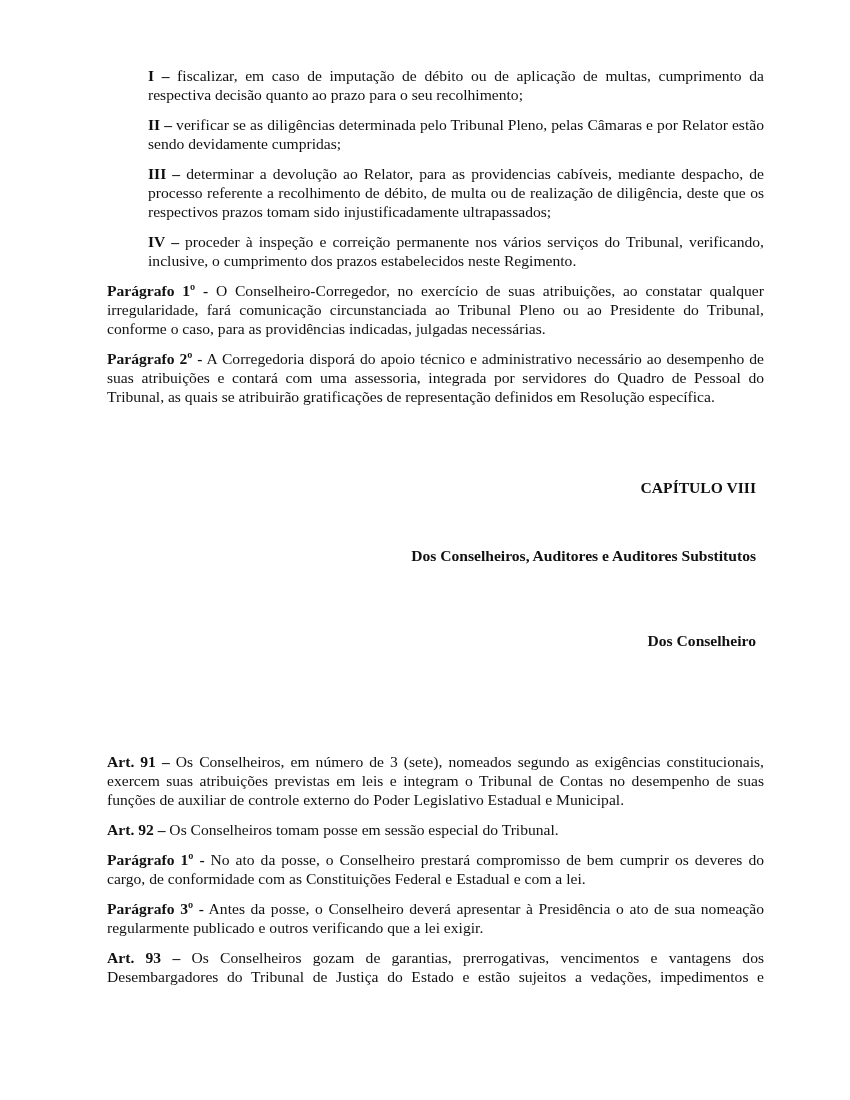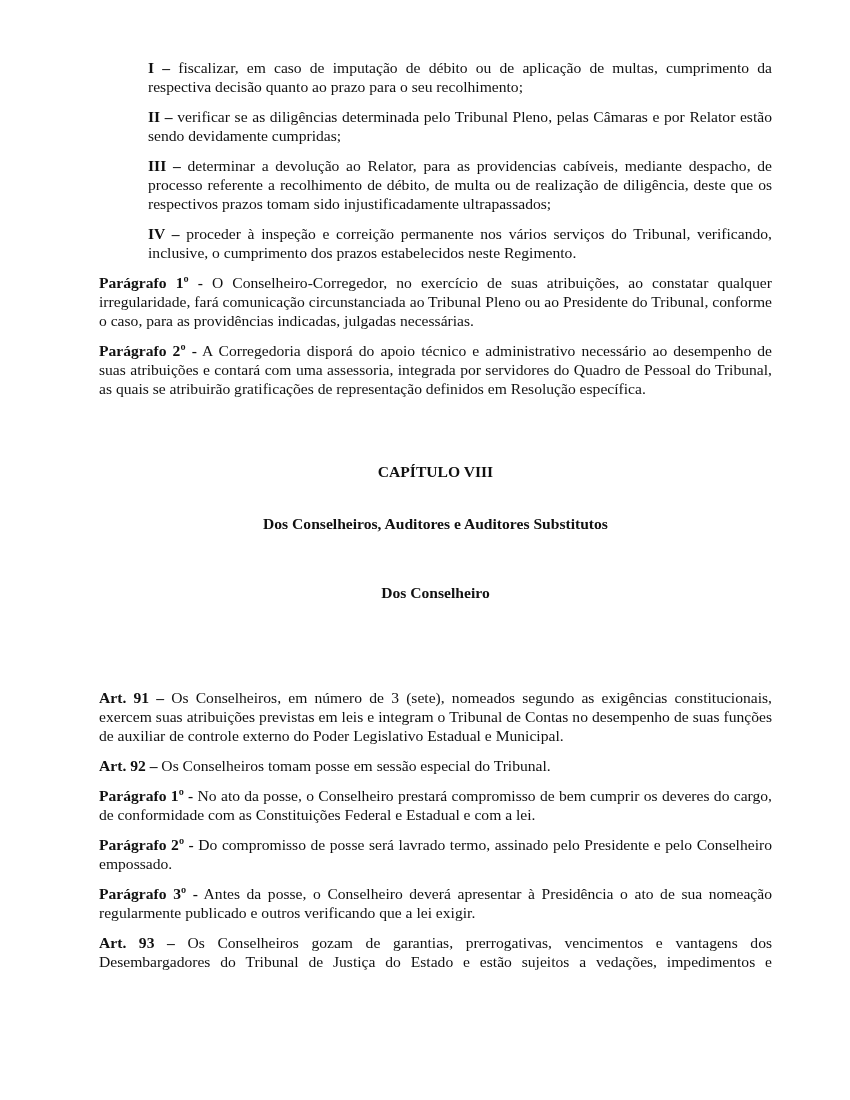--- a/index.html
+++ b/index.html
@@ -2,24 +2,24 @@
 <html><head>
 <meta charset="utf-8">
 <style>
   html, body { margin: 0; padding: 0; background: #ffffff; }
   body {
     width: 850px; height: 1100px; position: relative; overflow: hidden;
     font-family: "Liberation Serif", "DejaVu Serif", serif;
     color: #111111;
   }
   .page { position: absolute; left: 99px; top: 58px; width: 673px; font-size: 15.6px; line-height: 19px; }
-  p { margin: 0; text-align: justify; }
+  p { margin: 8px; text-align: justify; }
   .item { margin-left: 49px; margin-bottom: 11px; }
   .para { margin-bottom: 11px; }
-  .center { text-align: center; font-weight: bold; margin: 8px; }
+  .center { text-align: right; font-weight: bold; margin: 16px; }
   b { font-weight: bold; }
   .gap-chapter { height: 45px; }
   .gap-section { height: 17px; }
   .gap-before-art { height: 78px; }
 </style>
 </head>
 <body>
 
 <div class="page">
 
@@ -38,17 +38,16 @@
   <p class="center">Dos Conselheiros, Auditores e Auditores Substitutos</p>
   <div class="gap-section"></div>
   <div class="gap-section"></div>
   <p class="center">Dos Conselheiro</p>
 
   <div class="gap-before-art"></div>
 
   <p class="para"><b>Art. 91 –</b><span> Os Conselheiros, em número de 3 (sete), nomeados segundo as exigências constitucionais, exercem suas atribuições previstas em leis e integram o Tribunal de Contas no desempenho de suas funções de auxiliar de controle externo do Poder Legislativo Estadual e Municipal.</span></p>
   <p class="para"><b>Art. 92 –</b><span> Os Conselheiros tomam posse em sessão especial do Tribunal.</span></p>
   <p class="para"><b>Parágrafo 1º -</b><span> No ato da posse, o Conselheiro prestará compromisso de bem cumprir os deveres do cargo, de conformidade com as Constituições Federal e Estadual e com a lei.</span></p>
-  <p class="para"><b>Parágrafo 2º -</b><span> Do compromisso de posse será lavrado termo, assinado pelo Presidente e pelo Conselheiro empossado.</span></p>
   <p class="para"><b>Parágrafo 3º -</b><span> Antes da posse, o Conselheiro deverá apresentar à Presidência o ato de sua nomeação regularmente publicado e outros verificando que a lei exigir.</span></p>
   <p class="para" style="text-align-last: justify;"><b>Art. 93 –</b><span> Os Conselheiros gozam de garantias, prerrogativas, vencimentos e vantagens dos Desembargadores do Tribunal de Justiça do Estado e estão sujeitos a vedações, impedimentos e</span></p>
 
 </div>
 
 </body></html>

